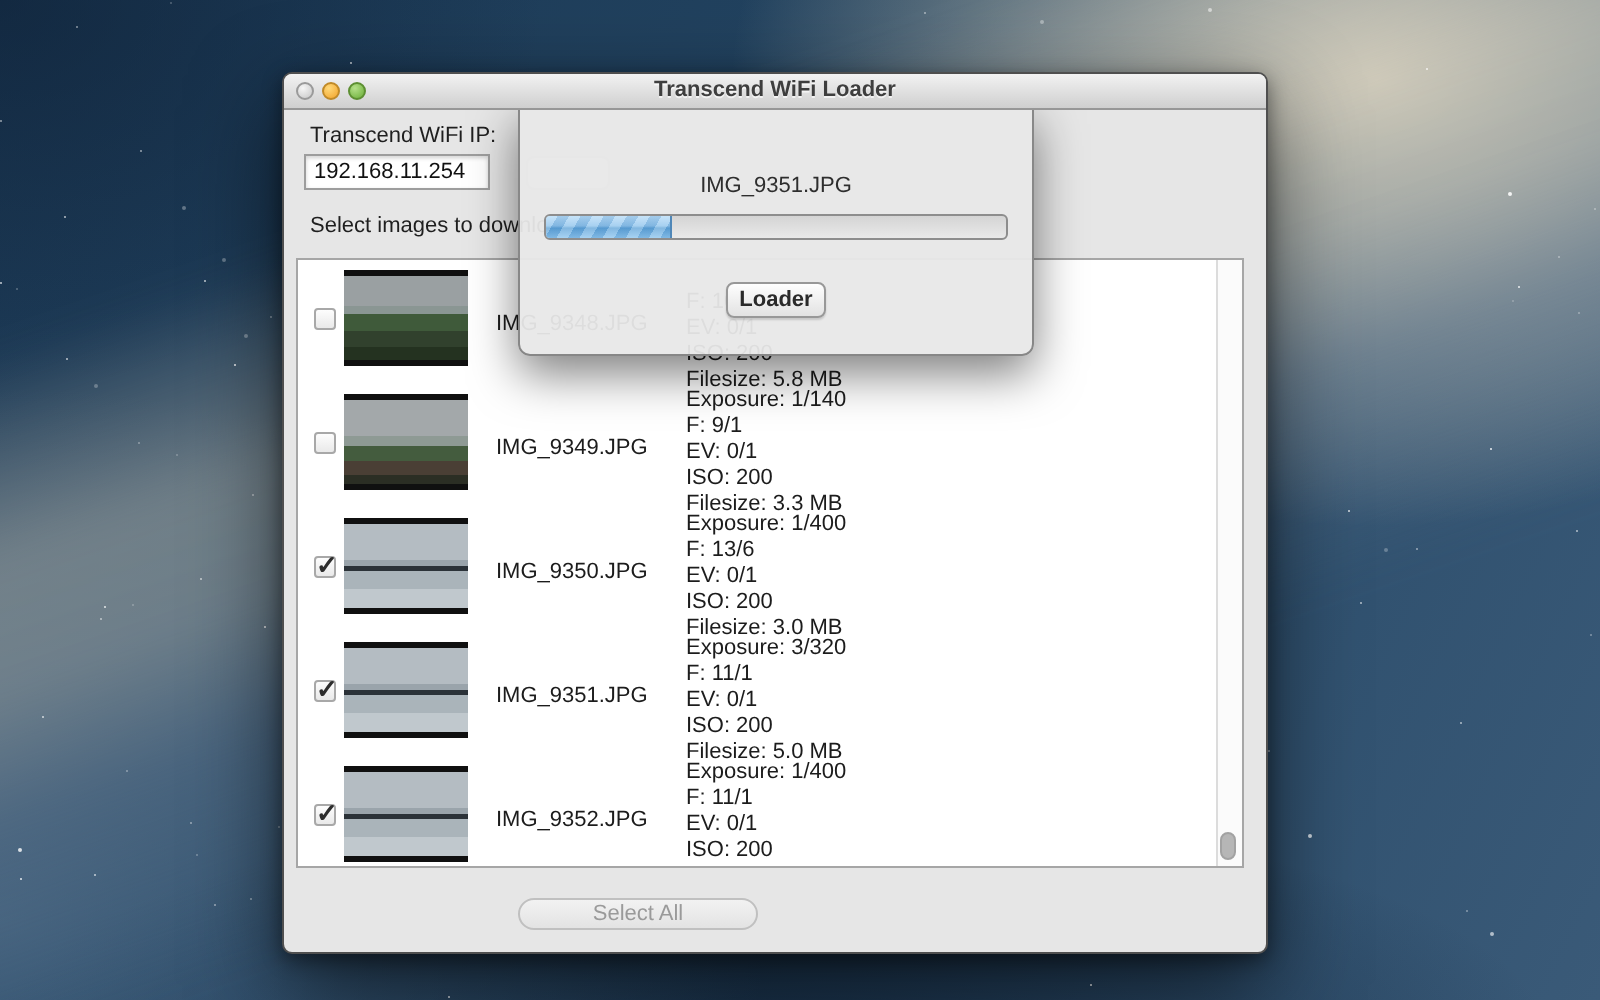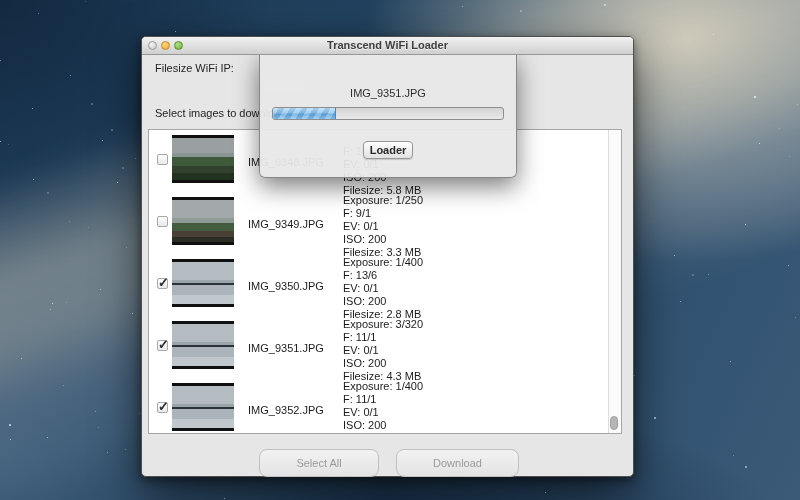--- a/index.html
+++ b/index.html
@@ -59,21 +59,21 @@
     #2b3238 50% 55%,#aab4ba 55% 74%,#c0c8cd 74% 94%,#101010 94%);}
   .fname{position:absolute;left:98px;top:27px;color:#1c1c1c;}
   .meta{position:absolute;left:193px;top:3px;line-height:13px;color:#1c1c1c;}
   .meta span{display:block;min-height:13px;}
 
   .scrollbar{position:absolute;top:0;bottom:0;right:0;width:12px;background:#fbfbfb;
     border-left:1px solid #dcdcdc;}
   .scroll-thumb{position:absolute;left:1px;bottom:3px;width:8px;height:14px;background:#b6b6b6;
     border-radius:4px;border:1px solid #a2a2a2;box-sizing:border-box;}
 
-  .capsule{position:absolute;top:395px;height:28px;box-sizing:border-box;border-radius:8px;
+  .capsule{position:absolute;top:395px;height:16px;box-sizing:border-box;border-radius:8px;
     border:1px solid #c0c0c0;background:linear-gradient(#f2f2f2,#e3e3e3);
     font:11px "Liberation Sans",sans-serif;color:#9a9a9a;line-height:13px;padding:0;}
   .btn-selectall{left:117px;width:120px;}
   .btn-download{left:254px;width:123px;}
 
   
   .sheet{position:absolute;left:117px;top:16px;width:258px;height:125px;z-index:5;box-sizing:border-box;
     background:rgba(232,232,232,0.95);border:1px solid rgba(125,125,125,.9);border-top:none;
     border-radius:0 0 6px 6px;box-shadow:0 9px 24px rgba(0,0,0,.5);}
   .sheet-title{position:absolute;left:0;right:0;top:16px;text-align:center;font-size:11px;
@@ -224,21 +224,22 @@
       <span class="star" style="left: 528px; top: 344px; width: 1px; height: 1px; opacity: 0.72;"></span>
       <span class="star" style="left: 38px; top: 13px; width: 1px; height: 1px; opacity: 0.5;"></span>
       <span class="star" style="left: 759px; top: 143px; width: 1px; height: 1px; opacity: 0.85;"></span>
       <span class="star" style="left: 296px; top: 330px; width: 2px; height: 2px; opacity: 0.37;"></span>
       <span class="star" style="left: 730px; top: 361px; width: 1px; height: 1px; opacity: 0.61;"></span>
       <span class="star" style="left: 414px; top: 193px; width: 1px; height: 1px; opacity: 0.44;"></span>
     </div>
 
   <div class="window">
     <div class="content">
-      <div class="ip-label">Filesize WiFi IP:</div>
+      <div class="ip-label">Transcend WiFi IP:</div>
+      <input class="ip-field" value="192.168.11.254" style="">
       <div class="ghost-btn"></div>
       <div class="select-label">Select images to download:</div>
 
       <div class="list">
         <div class="rows">
 
           <div class="row">
             <span class="cb"></span>
             <span class="thumb field-a"></span>
             <span class="fname">IMG_9348.JPG</span>
@@ -249,51 +250,51 @@
               <span>ISO: 200</span>
               <span>Filesize: 5.8 MB</span>
             </span>
           </div>
 
           <div class="row">
             <span class="cb"></span>
             <span class="thumb field-b"></span>
             <span class="fname">IMG_9349.JPG</span>
             <span class="meta">
-              <span>Exposure: 1/250</span>
+              <span>Exposure: 1/140</span>
               <span>F: 9/1</span>
               <span>EV: 0/1</span>
               <span>ISO: 200</span>
               <span>Filesize: 3.3 MB</span>
             </span>
           </div>
 
           <div class="row">
             <span class="cb checked"></span>
             <span class="thumb lake"></span>
             <span class="fname">IMG_9350.JPG</span>
             <span class="meta">
               <span>Exposure: 1/400</span>
               <span>F: 13/6</span>
               <span>EV: 0/1</span>
               <span>ISO: 200</span>
-              <span>Filesize: 2.8 MB</span>
+              <span>Filesize: 3.0 MB</span>
             </span>
           </div>
 
           <div class="row">
             <span class="cb checked"></span>
             <span class="thumb lake"></span>
             <span class="fname">IMG_9351.JPG</span>
             <span class="meta">
               <span>Exposure: 3/320</span>
               <span>F: 11/1</span>
               <span>EV: 0/1</span>
               <span>ISO: 200</span>
-              <span>Filesize: 4.3 MB</span>
+              <span>Filesize: 5.0 MB</span>
             </span>
           </div>
 
           <div class="row">
             <span class="cb checked"></span>
             <span class="thumb lake"></span>
             <span class="fname">IMG_9352.JPG</span>
             <span class="meta">
               <span>Exposure: 1/400</span>
               <span>F: 11/1</span>
@@ -303,21 +304,20 @@
             </span>
           </div>
 
         </div>
         <div class="scrollbar">
           <div class="scroll-thumb"></div>
         </div>
       </div>
 
       <button class="capsule btn-selectall">Select All</button>
-      <button class="capsule btn-download">Download</button>
     </div>
 
     <div class="sheet">
       <div class="sheet-file">IMG_9351.JPG</div>
       <div class="progress">
         <div class="progress-fill" id="progress-fill" style="width: 27%;"></div>
       </div>
       <button class="abort">Loader</button>
     </div>
 

